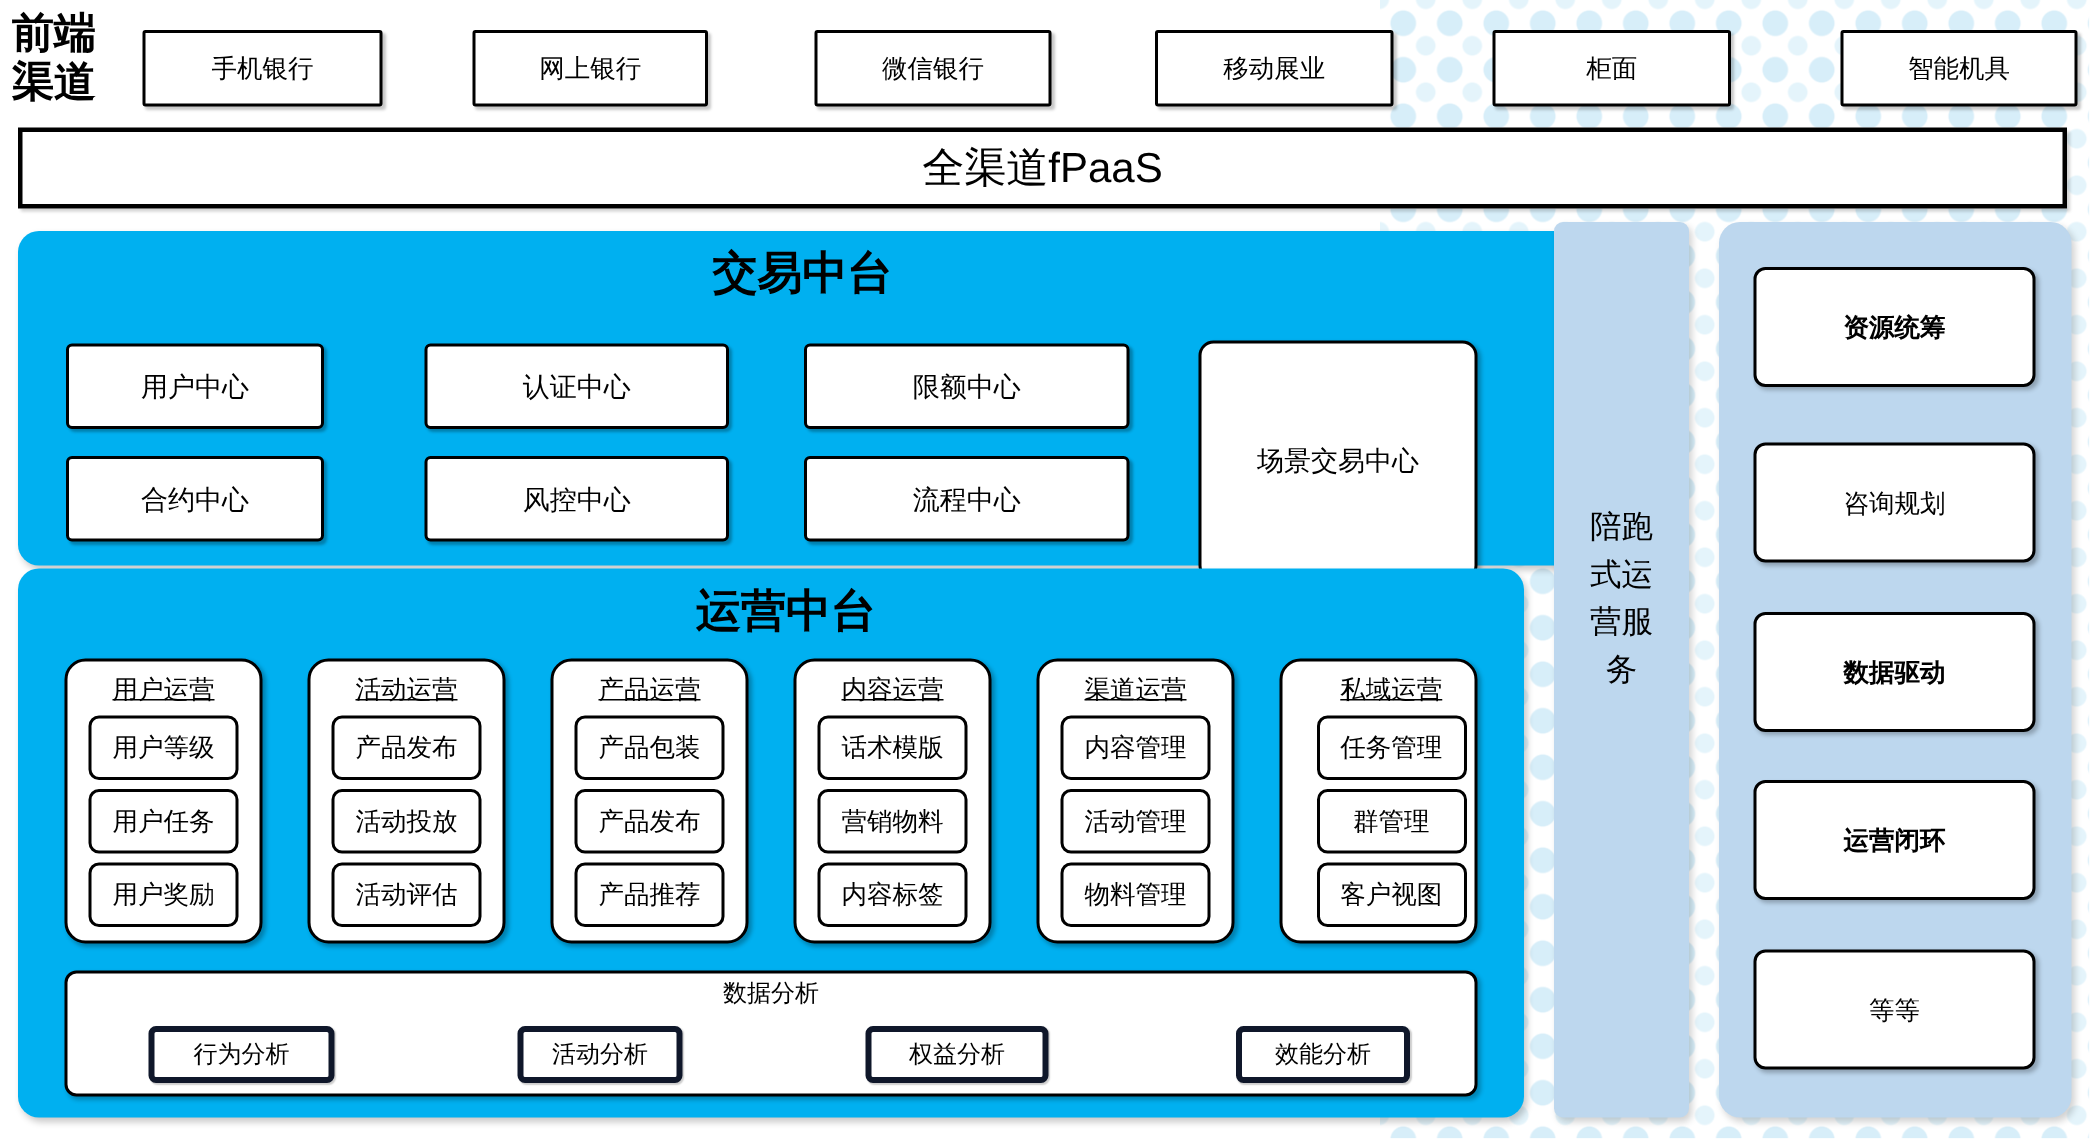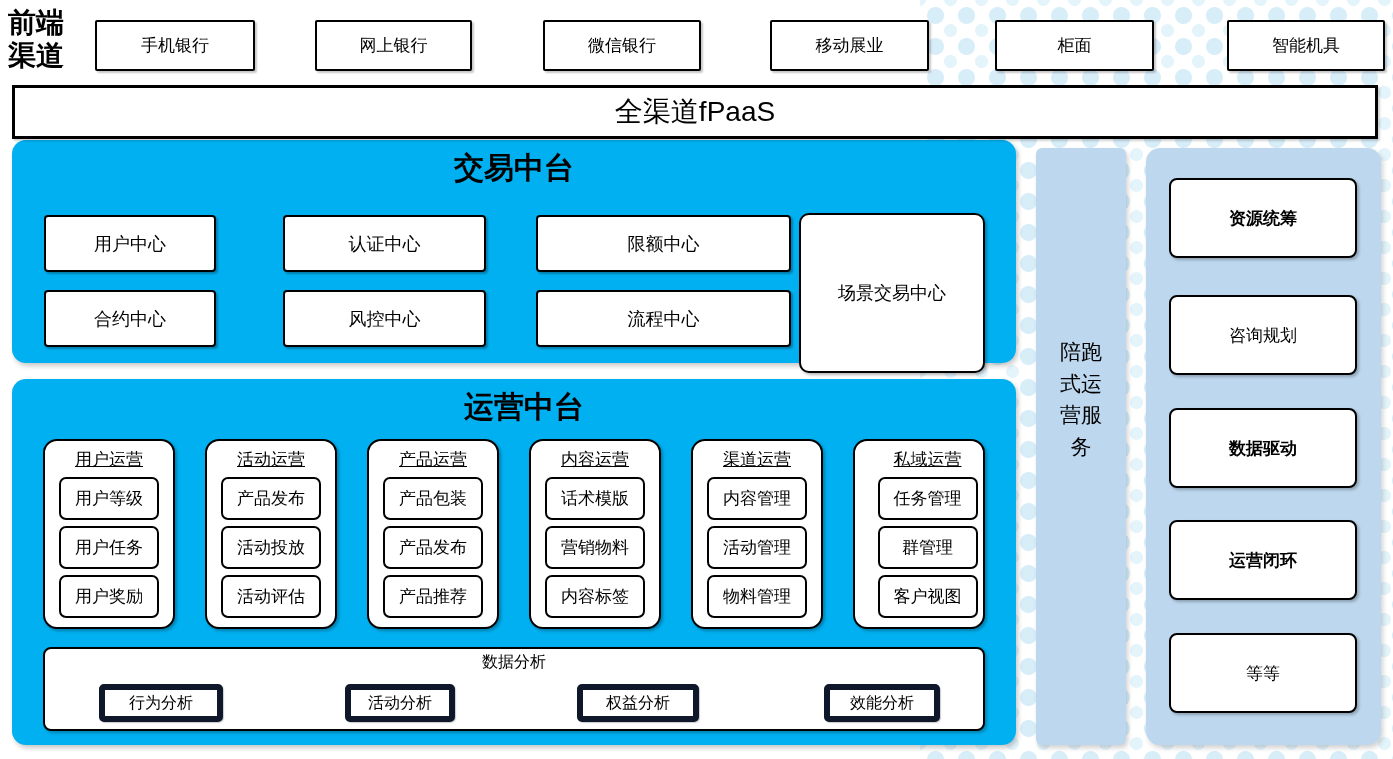--- a/index.html
+++ b/index.html
@@ -40,36 +40,36 @@
     background:#fff;border:3px solid #000;box-sizing:border-box;
     display:flex;align-items:center;justify-content:center;
     font-size:28px;box-shadow:2px 2px 2px rgba(0,0,0,0.18);
   }
 
   .panel-blue{
     position:absolute;left:12px;width:1004px;z-index:1;
     background:#00B0F0;border-radius:14px;
     box-shadow:2px 3px 5px rgba(0,0,0,0.22);
   }
-  .txn{top:140px;height:223px;}
+  .txn{top:154px;height:223px;padding-left:42px;}
   .ops{top:379px;height:366px;}
   .panel-title{
     position:absolute;left:0;right:0;text-align:center;
     font-size:30px;font-weight:bold;
   }
   .txn .panel-title{top:8px;}
   .ops .panel-title{top:8px;padding-left:20px;}
 
   .cbox{
     position:absolute;height:57px;background:#fff;border:2px solid #000;border-radius:4px;
     display:flex;align-items:center;justify-content:center;font-size:18px;
     box-shadow:2px 2px 2px rgba(0,0,0,0.28);box-sizing:border-box;
   }
   .row1{top:75px;} .row2{top:150px;}
-  .col1{left:32px;width:172px;} .col2{left:271px;width:203px;} .col3{left:524px;width:255px;font-family:Liberation Mono, monospace;}
+  .col1{left:32px;width:172px;} .col2{left:271px;width:203px;} .col3{left:524px;width:217px;font-family:Liberation Mono, monospace;}
   .tallbox{
     position:absolute;left:787px;top:73px;width:186px;height:160px;
     background:#fff;border:2px solid #000;border-radius:10px;
     display:flex;align-items:center;justify-content:center;font-size:18px;
     box-shadow:2px 2px 3px rgba(0,0,0,0.28);box-sizing:border-box;
   }
 
   .group{
     position:absolute;top:60px;width:132px;height:190px;
     background:#fff;border:2px solid #000;border-radius:14px;
@@ -86,21 +86,21 @@
   }
 
   .analysis{
     position:absolute;left:31px;top:268px;width:942px;height:84px;
     background:#fff;border:2px solid #000;border-radius:8px;
     box-sizing:border-box;box-shadow:2px 2px 3px rgba(0,0,0,0.25);
   }
   .analysis-title{position:absolute;top:3px;left:0;right:0;text-align:center;font-size:16px;}
   .abox{
     position:absolute;top:35px;height:38px;
-    background:#fff;border:6px solid #0f172a;border-radius:5px;
+    background:#fff;border:4px solid #0f172a;border-radius:5px;
     display:flex;align-items:center;justify-content:center;font-size:16px;
     box-sizing:border-box;box-shadow:1px 1px 1px rgba(0,0,0,0.2);
   }
   .a1{left:54px;width:124px;} .a2{left:300px;width:110px;} .a3{left:532px;width:122px;} .a4{left:779px;width:116px;}
 
   .sidecol{
     position:absolute;left:1036px;top:148px;width:90px;height:597px;z-index:1;
     background:#BDD7EE;border-radius:6px;
     display:flex;align-items:center;justify-content:center;
     box-shadow:2px 3px 5px rgba(0,0,0,0.18);

